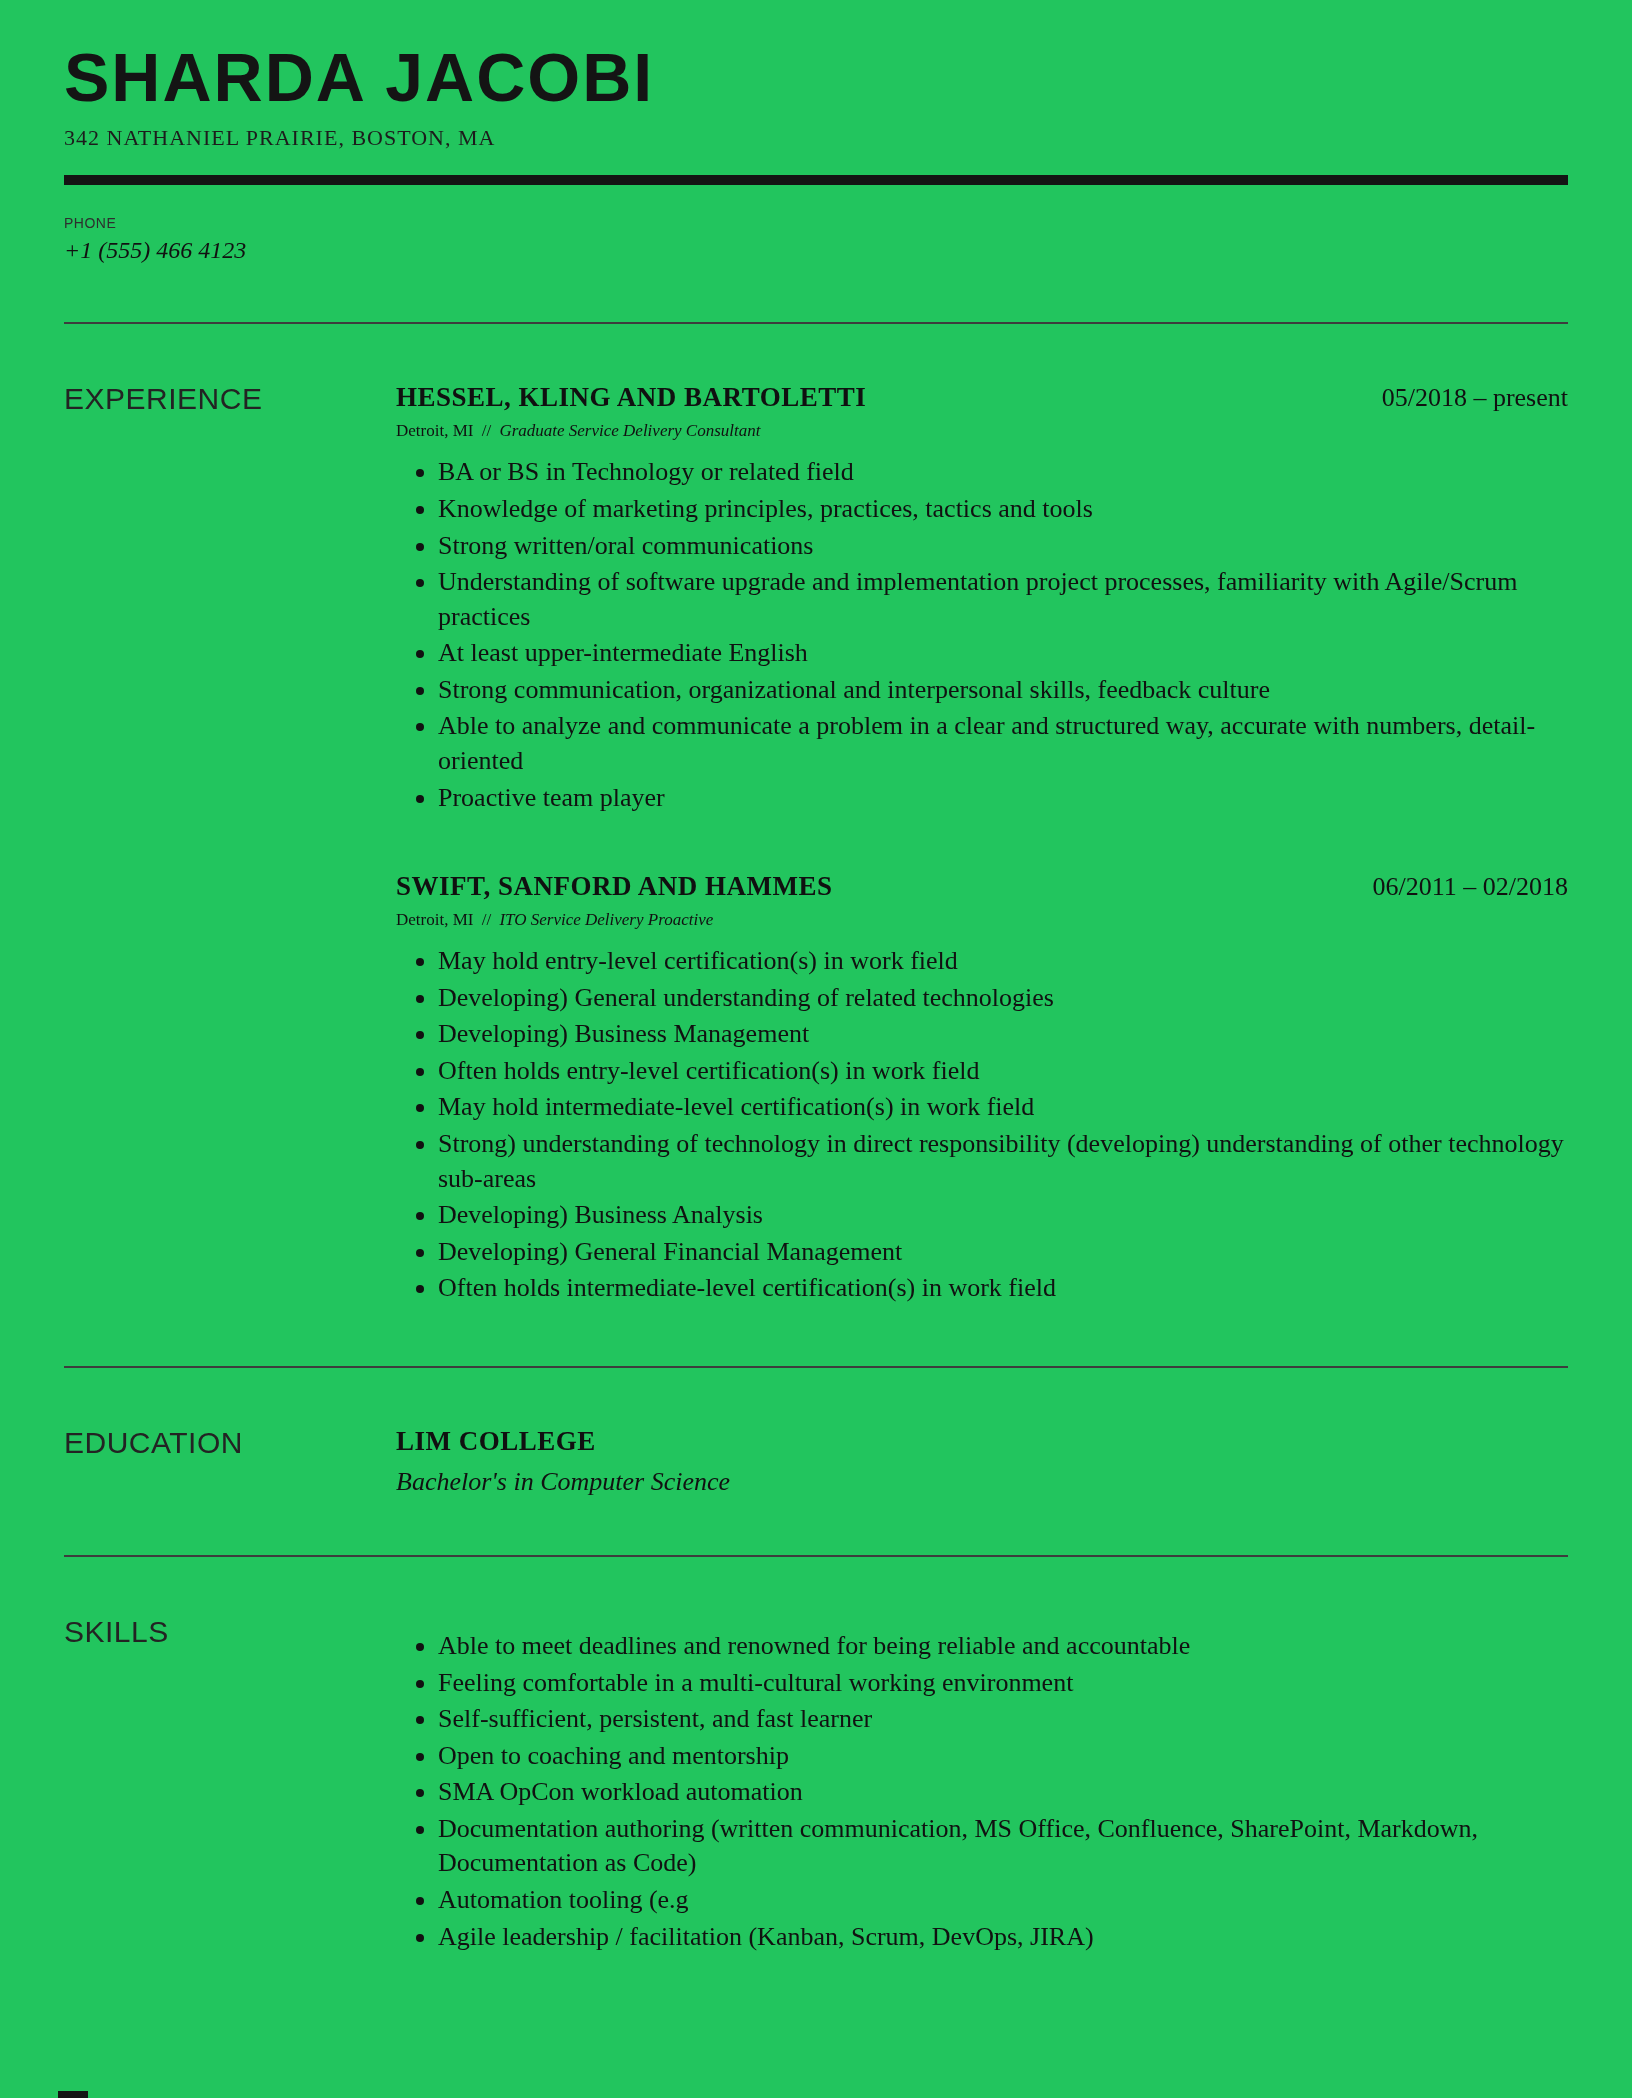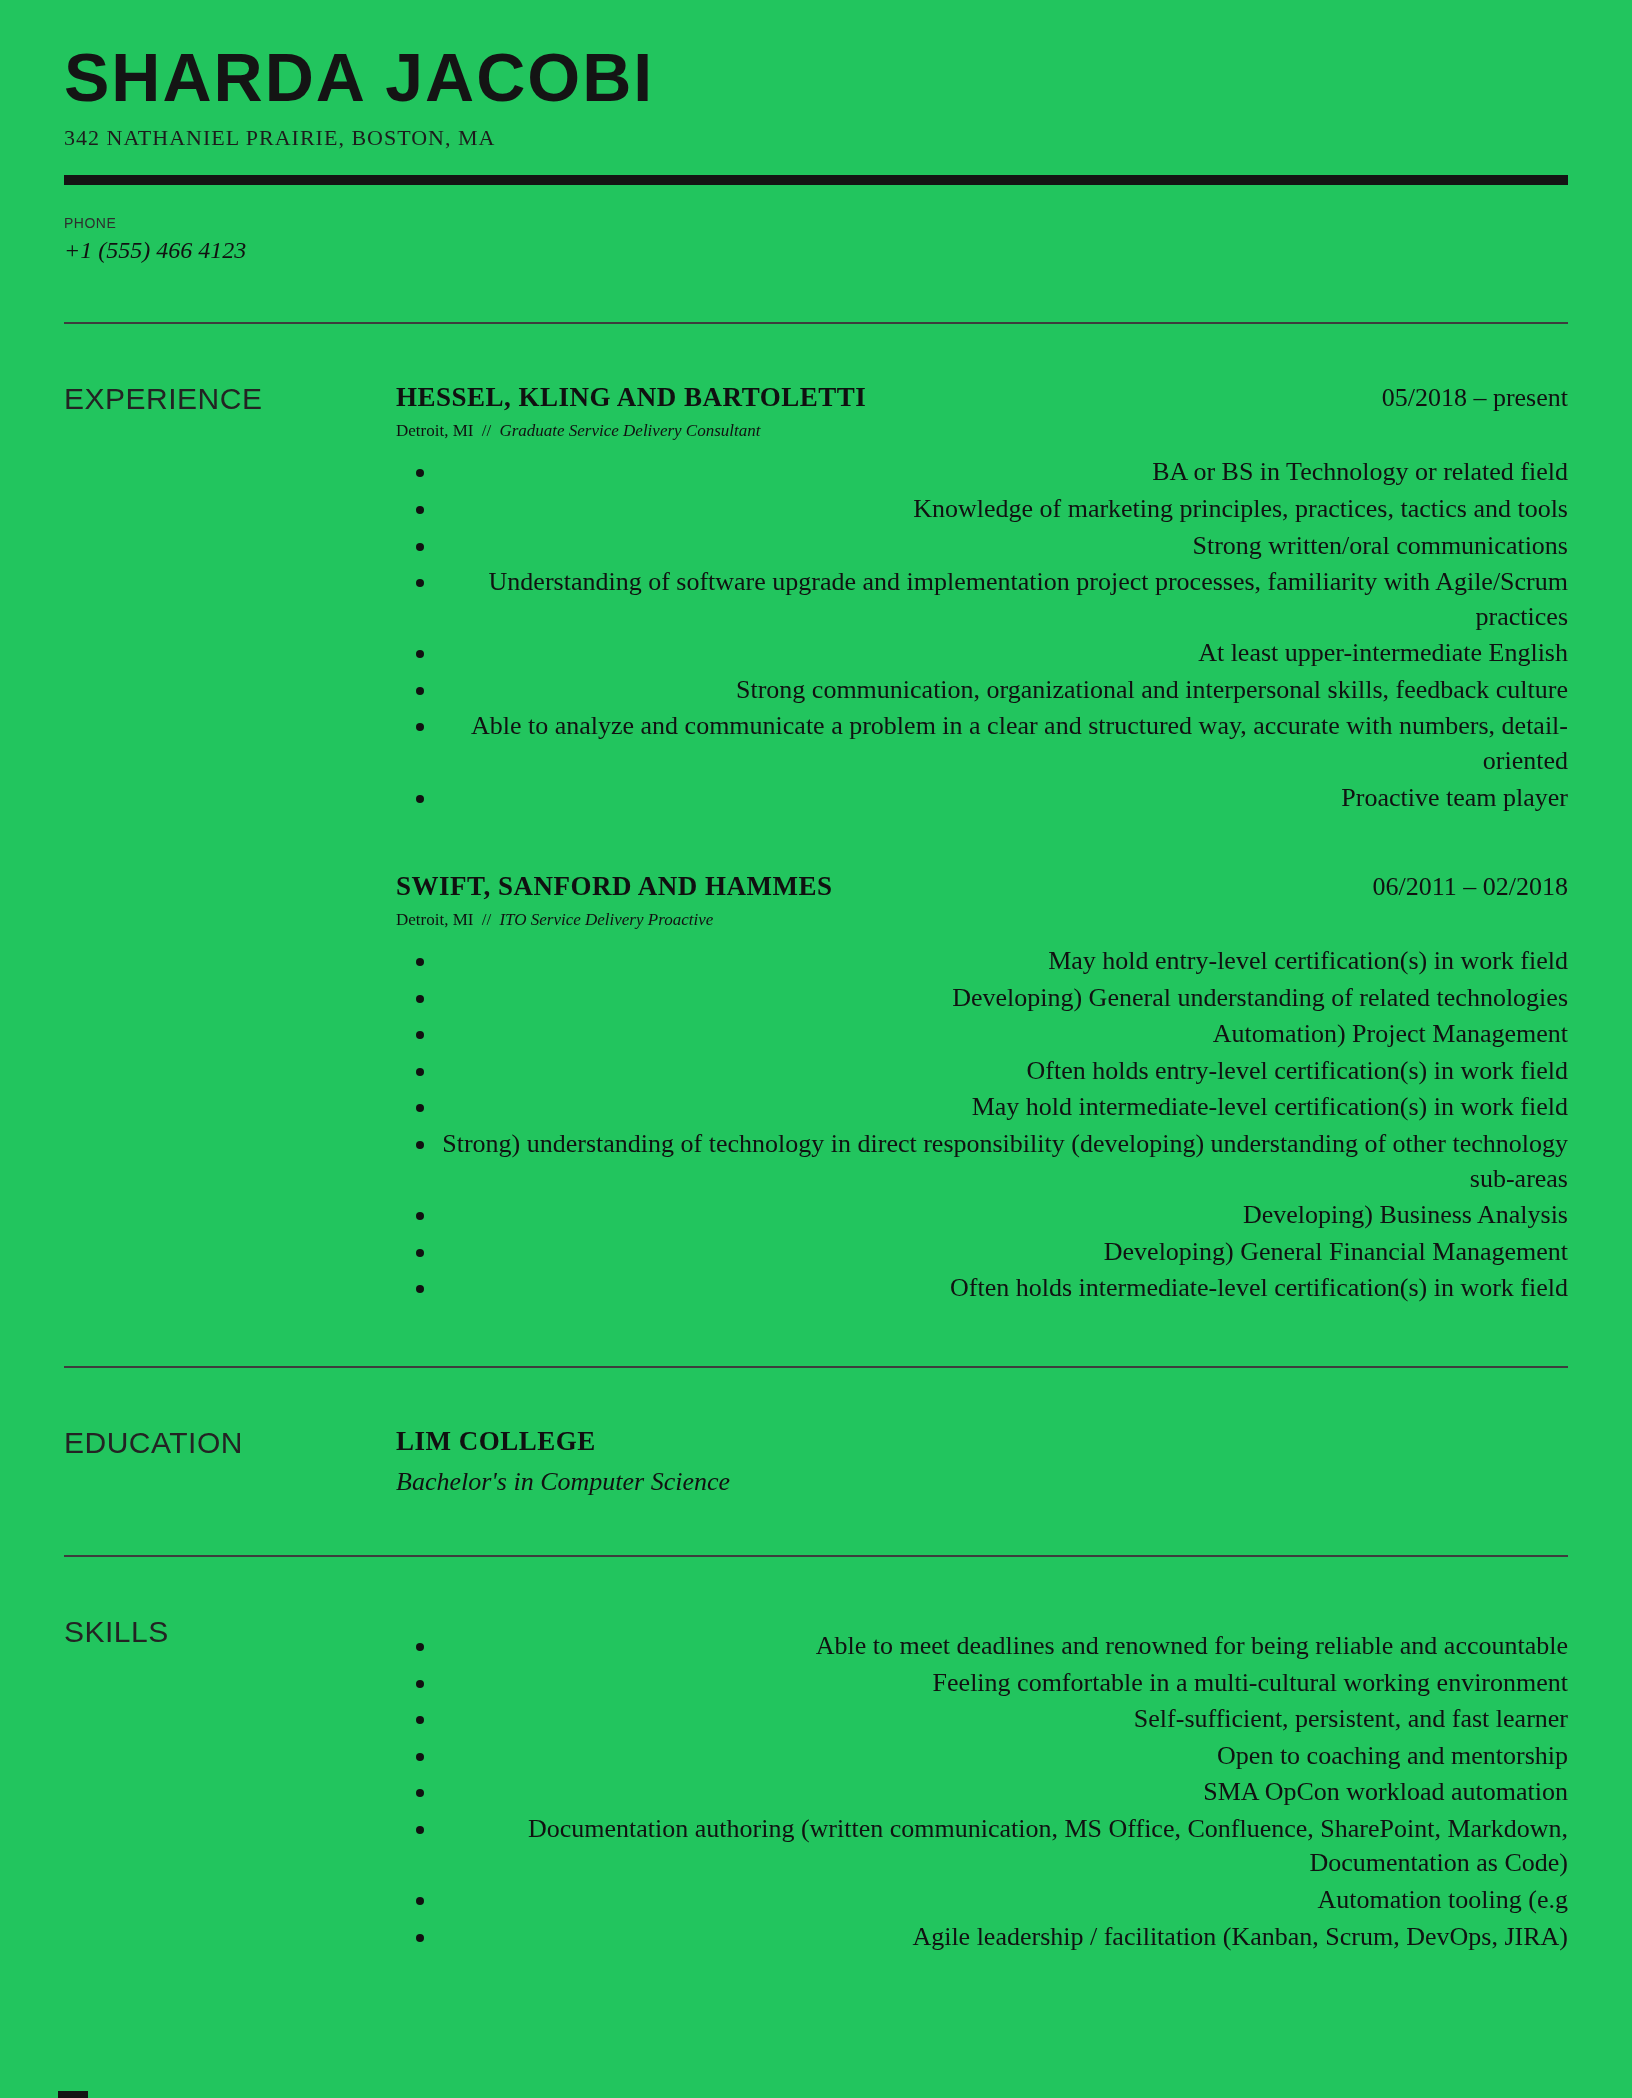--- a/index.html
+++ b/index.html
@@ -82,21 +82,20 @@
     color: #101010;
   }
   .dates { font-size: 26px; color: #111111; white-space: nowrap; }
   .subline { margin-top: 8px; font-size: 17px; color: #111111; }
   .subline .sep { margin: 0 4px; }
   .role { font-style: italic; }
   ul.bullets {
     margin: 14px 0 0 0;
     padding: 0 0 0 42px;
     list-style: disc;
-    text-align: right;
   }
   ul.bullets li {
     font-size: 26px;
     line-height: 1.33;
     margin: 0 0 2px 0;
     color: #111111;
   }
   
   .school {
     margin: 0;
@@ -167,21 +166,21 @@
           <div class="dates">06/2011 – 02/2018</div>
         </div>
         <div class="subline">
           <span>Detroit, MI</span>
           <span class="sep">//</span>
           <span class="role">ITO Service Delivery Proactive</span>
         </div>
         <ul class="bullets">
           <li>May hold entry-level certification(s) in work field</li>
           <li>Developing) General understanding of related technologies</li>
-          <li>Automation) Project Management</li>
+          <li>Developing) Business Management</li>
           <li>Often holds entry-level certification(s) in work field</li>
           <li>May hold intermediate-level certification(s) in work field</li>
           <li>Strong) understanding of technology in direct responsibility (developing) understanding of other technology sub-areas</li>
           <li>Developing) Business Analysis</li>
           <li>Developing) General Financial Management</li>
           <li>Often holds intermediate-level certification(s) in work field</li>
         </ul>
       </article>
 
     </div>

